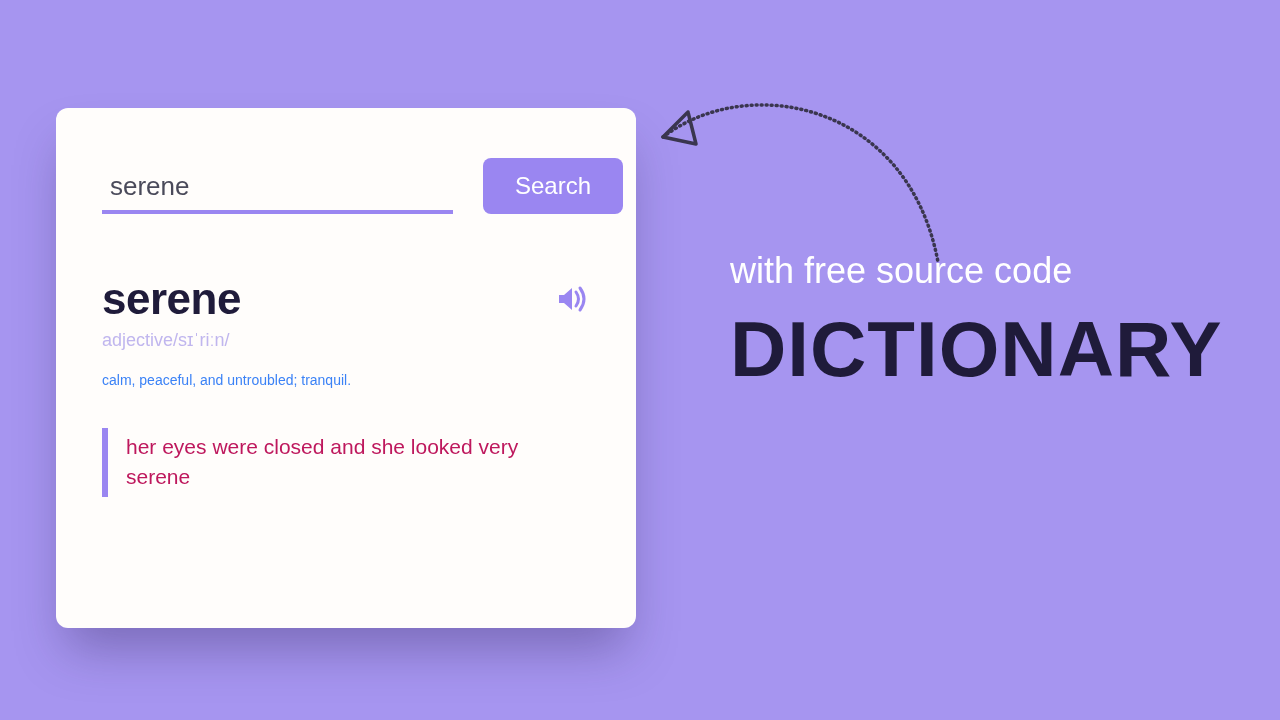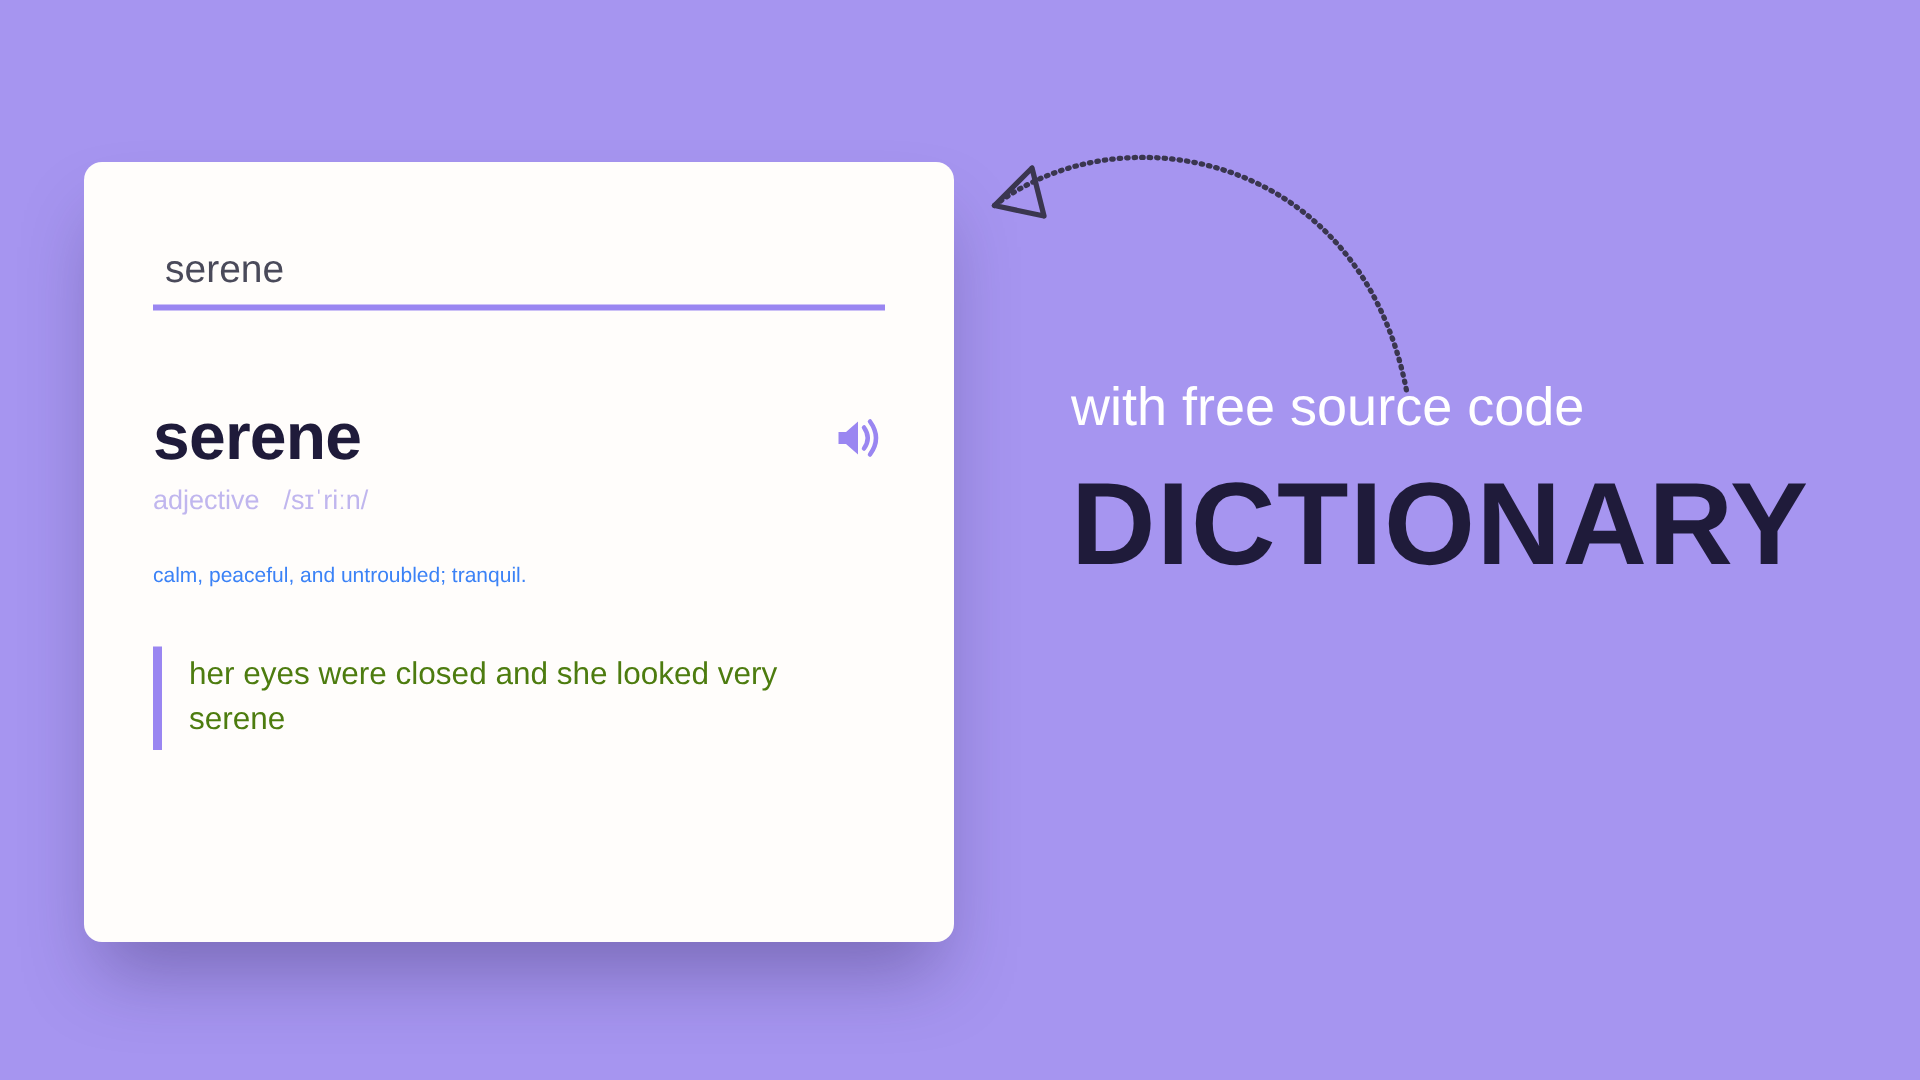--- a/index.html
+++ b/index.html
@@ -70,46 +70,46 @@
 
   .speaker {
     color: #9a86f1;
     cursor: pointer;
     display: flex;
     align-items: center;
   }
 
   .meta {
     display: flex;
-    gap: 16px;
+    gap: 0;
     color: #c0b6ee;
     font-size: 18px;
-    margin-bottom: 30px;
+    margin-bottom: 20px;
   }
 
   .definition {
     font-size: 14px;
     color: #3b82f6;
     margin-bottom: 38px;
     line-height: 1.35;
   }
 
   .example {
     border-left: 6px solid #9a86f1;
     padding: 4px 0 4px 18px;
     font-size: 21px;
-    color: #4d7c0f;
+    color: #be185d;
     line-height: 1.45;
     max-width: 420px;
   }
 
   
   .hero {
     position: absolute;
-    left: 714px;
+    left: 730px;
     top: 250px;
     width: 520px;
   }
 
   .subtitle {
     color: #fff;
     font-size: 36px;
     font-weight: 500;
     margin-bottom: 18px;
   }
@@ -144,20 +144,21 @@
     height: 230px;
     pointer-events: none;
   }
 </style>
 </head>
 <body>
 
 <div class="card">
   <div class="search-row">
     <input class="search-input" type="text" value="serene" style="">
+    <button class="search-btn">Search</button>
   </div>
 
   <div class="word-row">
     <div class="word">serene</div>
     <div class="speaker">
       <svg width="34" height="30" viewBox="0 0 34 30" fill="none">
         <path d="M3 11 H8 L16 4 V26 L8 19 H3 Z" fill="#9a86f1"></path>
         <path d="M20 8 Q25 15 20 22" stroke="#9a86f1" stroke-width="3" fill="none" stroke-linecap="round"></path>
         <path d="M24 4 Q32 15 24 26" stroke="#9a86f1" stroke-width="3" fill="none" stroke-linecap="round"></path>
       </svg>

